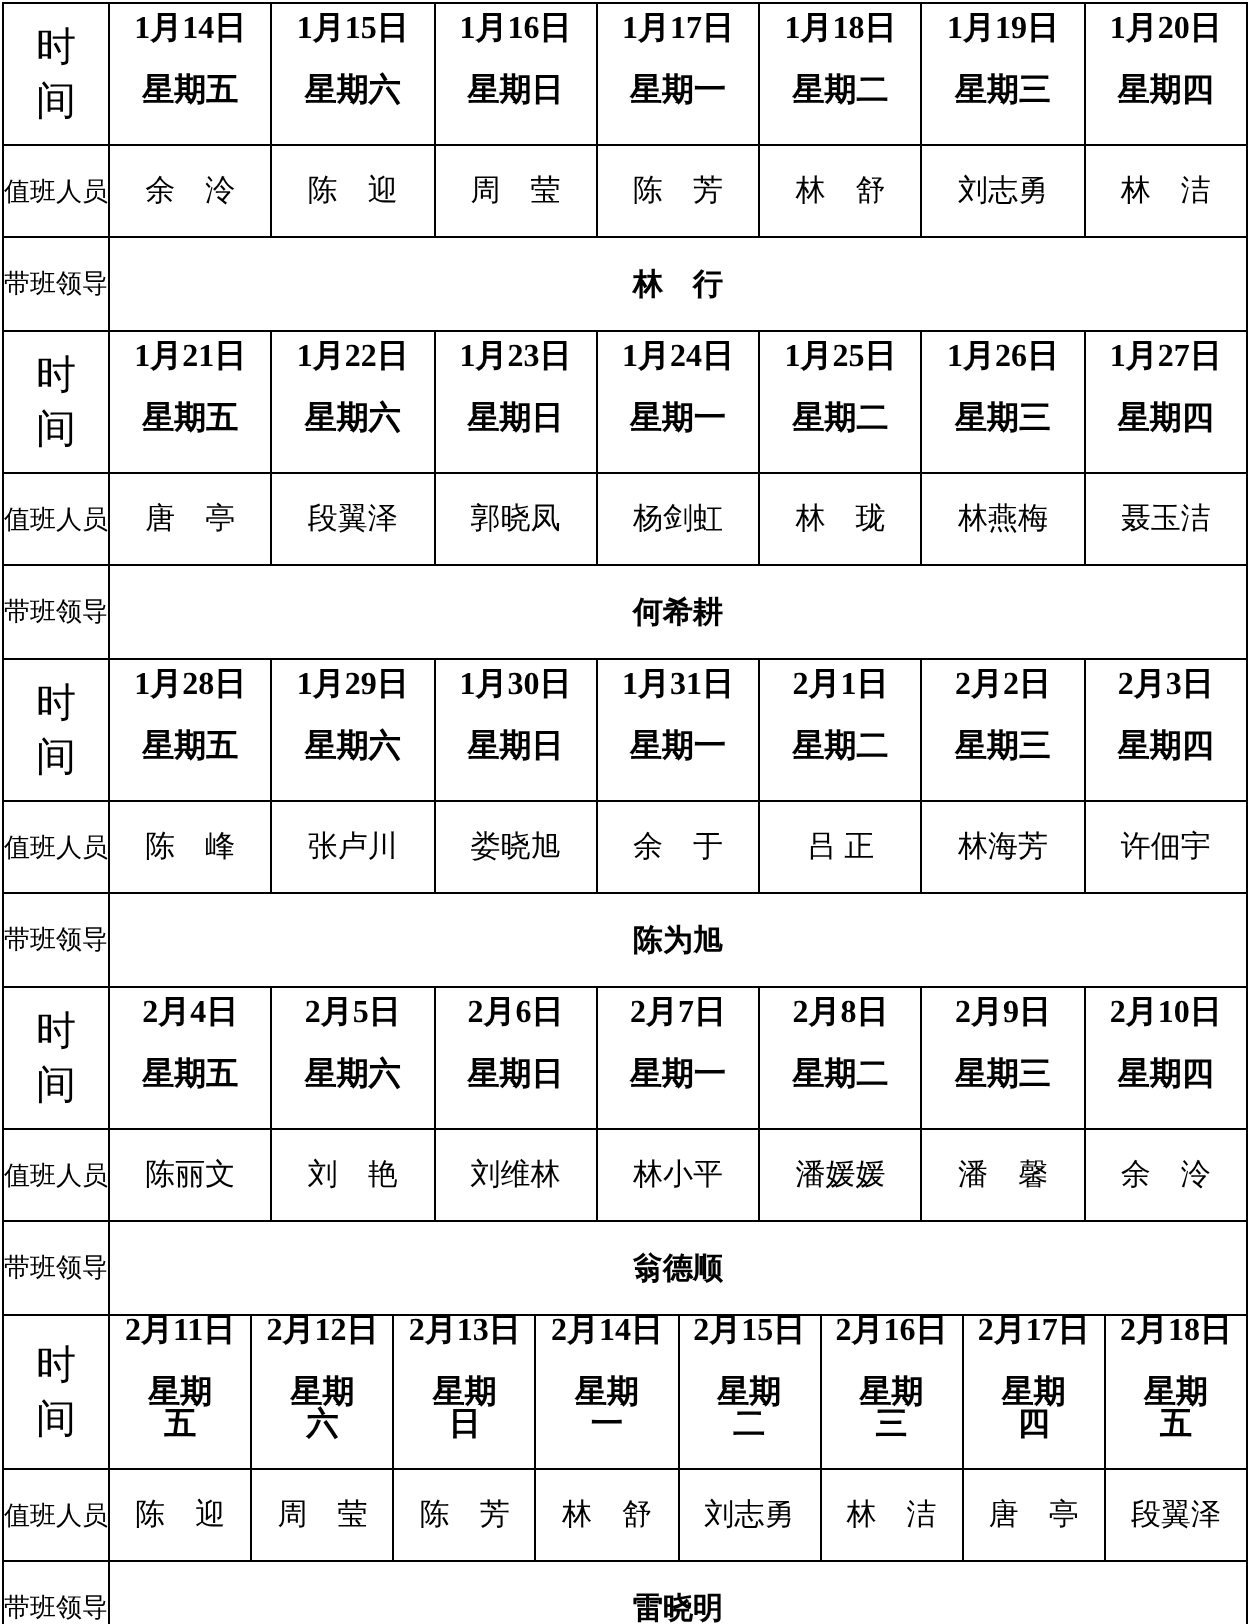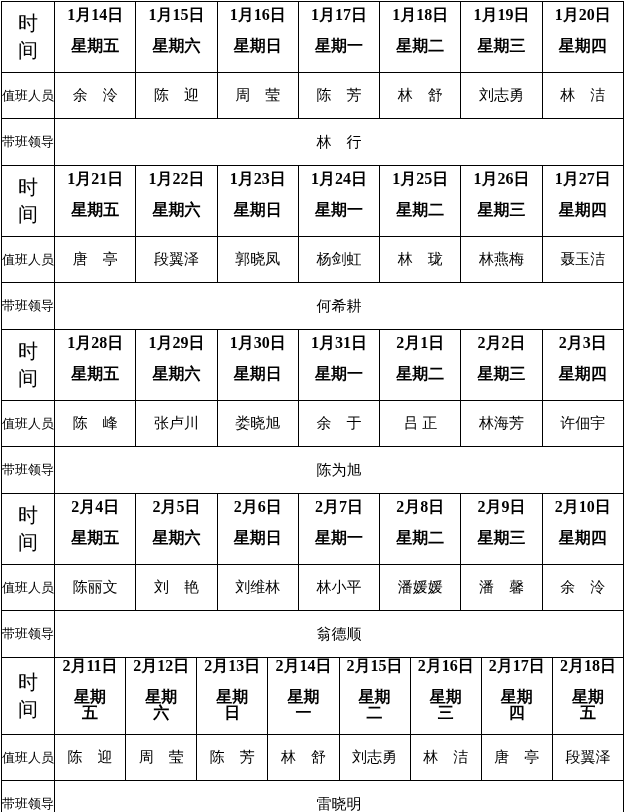--- a/index.html
+++ b/index.html
@@ -5,24 +5,24 @@
   html,body{margin:0;padding:0;background:#fff;}
   body{width:625px;font-family:"Liberation Serif","DejaVu Serif",serif;color:#000;}
   .page{width:623px;padding:1px;}
   table.block{border-collapse:collapse;table-layout:fixed;width:623px;background:#fff;}
   table.block + table.block{margin-top:-1px;}
   td{border:1px solid #000;text-align:center;vertical-align:middle;padding:0;overflow:hidden;}
   col.c-label{width:53px;}
   .row-time td{height:70px;font-weight:bold;font-size:16px;}
   .row-time td.label-cell{font-size:20px;}
   .row-staff td{height:45px;font-size:15px;font-weight:normal;text-align:center;}
-  .row-leader td{height:46px;font-size:15px;font-weight:normal;}
+  .row-leader td{height:46px;font-size:15px;font-weight:bold;}
   td.label-cell{font-size:13px;font-weight:normal;}
   .cell-date .dl{margin:0 0 15px 0;line-height:1;}
-  .cell-date .wl{margin:13px;line-height:1;}
+  .cell-date .wl{margin:13px;line-height:1;font-family:Liberation Mono, monospace;}
   td.leader-cell{text-align:center;}
 </style>
 </head>
 <body>
 
 <div class="page">
 
   <table class="block">
     <colgroup>
         <col class="c-label">

